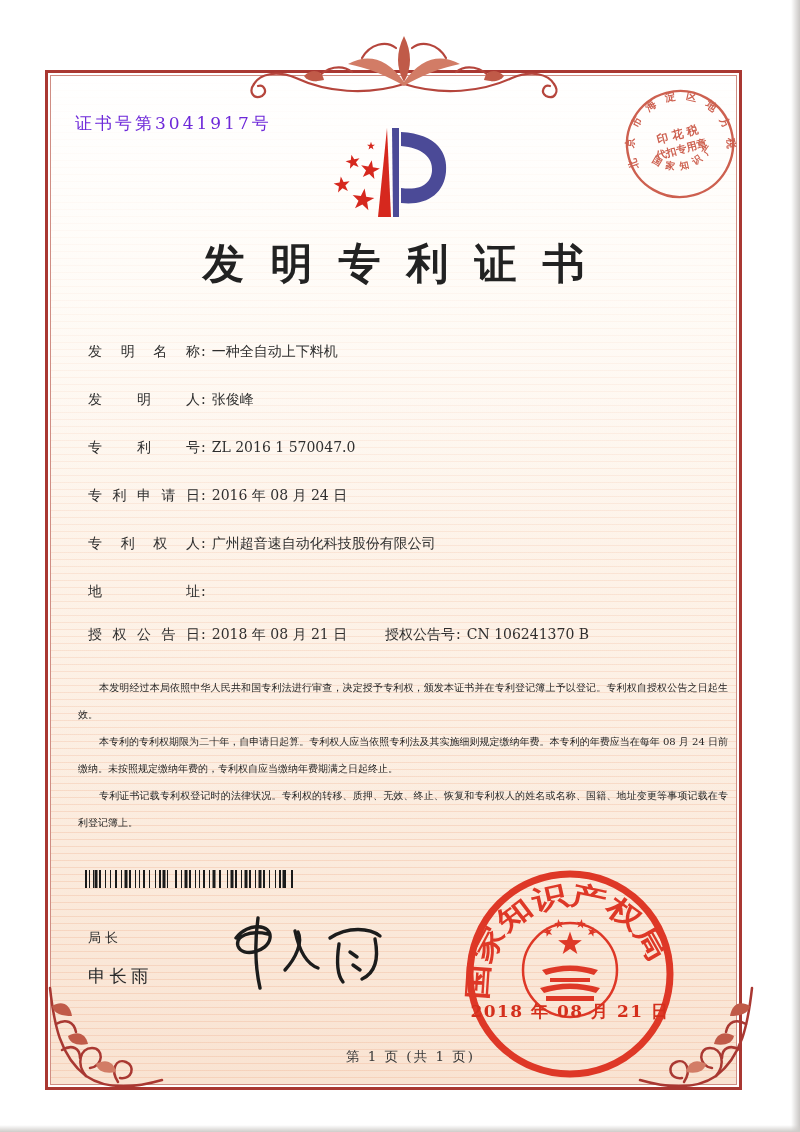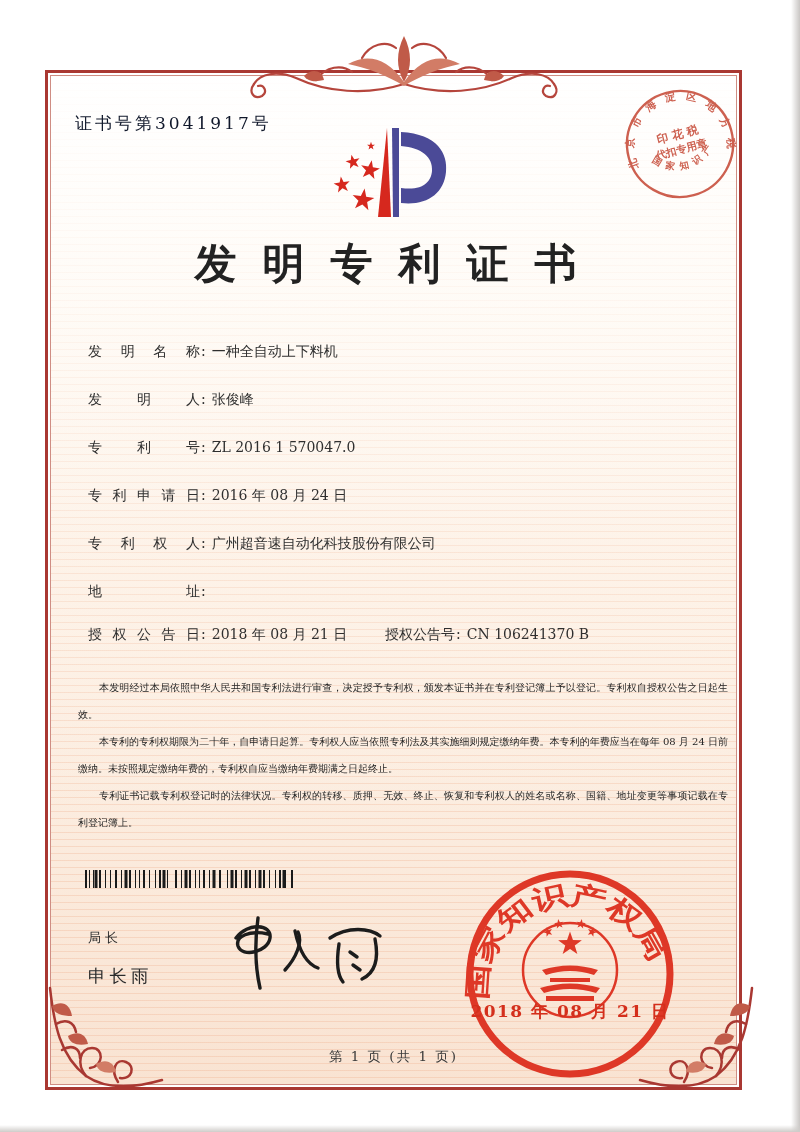--- a/index.html
+++ b/index.html
@@ -7,43 +7,43 @@
         font-family:"DejaVu Serif","Liberation Serif",serif;color:#2b2b2b;}
   .edge{position:absolute;pointer-events:none;}
   .edge-r{right:0;top:0;width:9px;height:100%;background:linear-gradient(90deg,rgba(0,0,0,0),#c9c6c4);}
   .edge-b{left:0;bottom:0;width:100%;height:7px;background:linear-gradient(180deg,rgba(0,0,0,0),#cfccc9);}
   .frame{position:absolute;left:45px;top:70px;width:697px;height:1020px;border:3px solid #a93832;box-sizing:border-box;}
   .frame-inner{position:absolute;inset:2px;border:1px solid #cf8d83;
      background:
        linear-gradient(180deg,rgba(255,255,255,.95) 0%,rgba(255,252,248,.75) 22%,rgba(253,240,229,.35) 48%,rgba(252,230,214,0) 75%),
        repeating-linear-gradient(180deg,rgba(238,170,135,.30) 0px,rgba(238,170,135,.30) 1.4px,rgba(255,255,255,0) 1.4px,rgba(255,255,255,0) 7px),
        linear-gradient(180deg,#fffdf9 0%,#fdf2e7 55%,#f9e3d2 100%);}
-  .cert-no{position:absolute;left:75px;top:112px;font-size:17px;letter-spacing:3px;color:#0f172a;}
+  .cert-no{position:absolute;left:75px;top:112px;font-size:17px;letter-spacing:3px;color:#6d28d9;}
   .logo{position:absolute;left:328px;top:124px;width:158px;height:114px;}
-  .title{position:absolute;left:37px;width:697px;top:236px;text-align:center;font-size:42px;font-weight:600;color:#222;}
+  .title{position:absolute;left:45px;width:697px;top:236px;text-align:center;font-size:42px;font-weight:600;color:#222;}
   .title span{letter-spacing:.62em;margin-right:-.62em;}
   .fields{position:absolute;left:88px;top:338px;width:620px;font-size:14px;line-height:27px;color:#2f2f2f;}
   .frow{display:flex;margin-bottom:21px;}
   .frow.addr{margin-bottom:16px;}
   .flabel{display:inline-block;width:112px;text-align:justify;text-align-last:justify;flex:0 0 112px;}
   .fcolon{margin:0 6px 0 1px;}
   .fvalue{max-width:470px;}
   .grant{position:relative;height:27px;}
   .grant .g2{position:absolute;left:297px;top:0;display:flex;}
   .grant .g1{display:flex;}
   .paras{position:absolute;left:78px;top:674px;width:650px;font-size:10px;line-height:27px;text-align:justify;color:#262626;}
   .paras p{margin:0;text-indent:2.1em;}
   .barcode{position:absolute;left:85px;top:870px;width:212px;height:18px;}
   .officer-title{position:absolute;left:88px;top:929px;font-size:13px;letter-spacing:4px;}
   .officer-name{position:absolute;left:88px;top:964px;font-size:17.5px;letter-spacing:4px;}
   .signature{position:absolute;left:198px;top:906px;width:215px;height:95px;}
   .seal{position:absolute;left:462px;top:866px;width:216px;height:216px;opacity:.95;}
   .seal-date{position:absolute;left:468px;top:1000px;width:204px;text-align:center;font-size:17px;font-weight:bold;
              color:#d42f1c;letter-spacing:1.5px;z-index:5;}
-  .footer{position:absolute;left:45px;width:697px;top:1048px;text-align:center;font-size:13.5px;letter-spacing:2px;color:#3a3a3a;}
+  .footer{position:absolute;left:45px;width:697px;top:1048px;text-align:center;font-size:13.5px;letter-spacing:2px;color:#3a3a3a;padding-left:17px;}
   .stamp{position:absolute;left:620px;top:84px;width:120px;height:120px;transform:rotate(-15deg);opacity:.9;}
   .orn-top{position:absolute;left:246px;top:24px;width:316px;height:92px;z-index:3;}
   .corner{position:absolute;width:124px;height:108px;z-index:3;}
   .corner-bl{left:44px;top:984px;}
   .corner-br{left:634px;top:984px;transform:scaleX(-1);}
 </style>
 </head>
 <body>
 
 <div class="cert">

